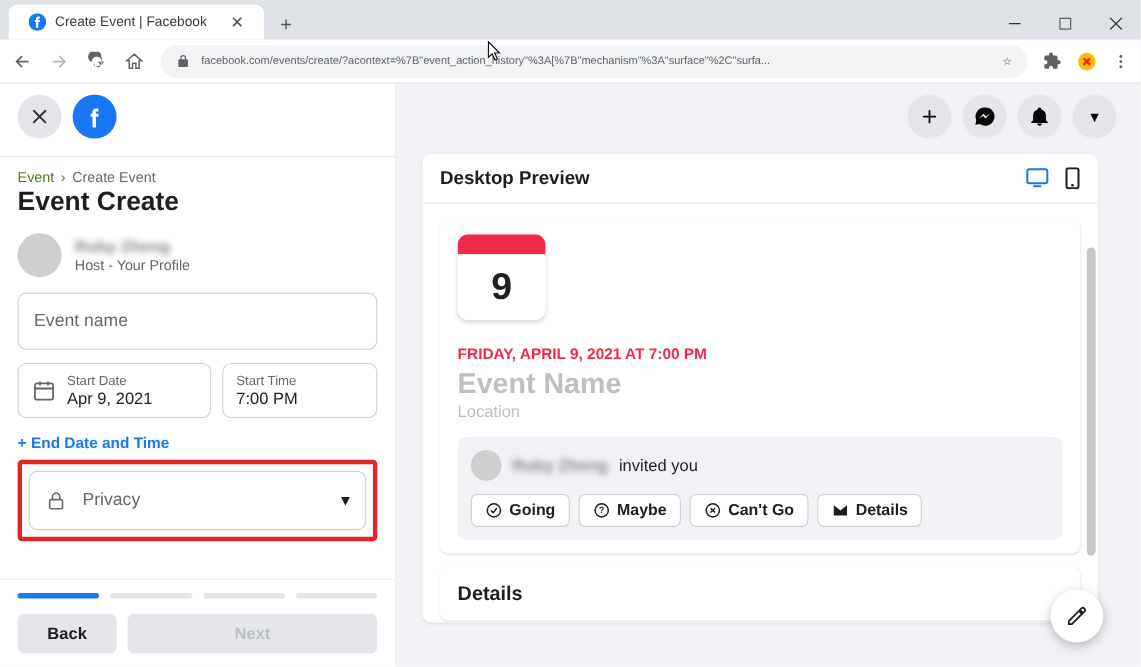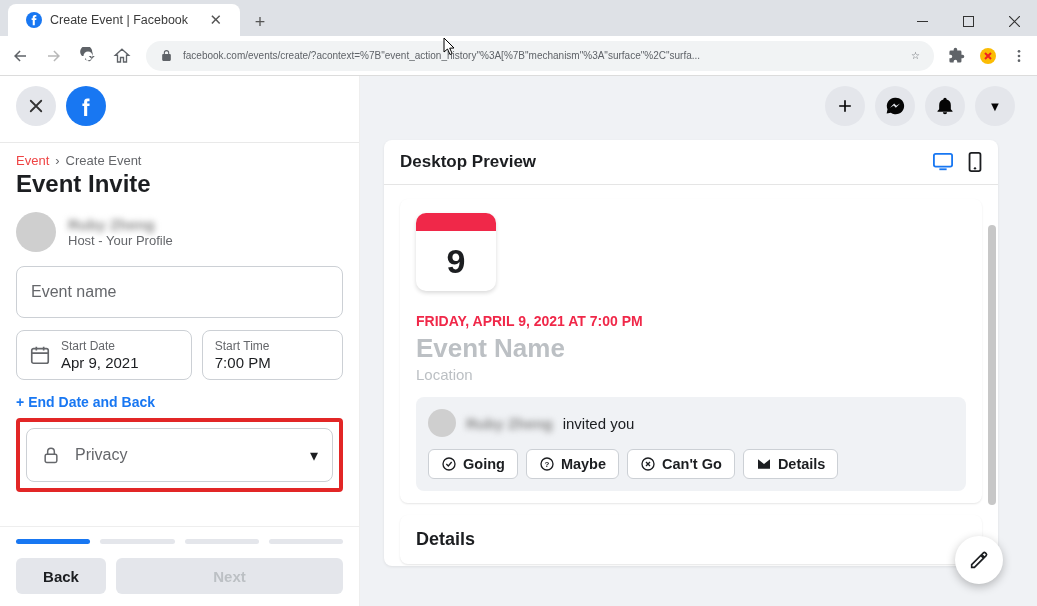--- a/index.html
+++ b/index.html
@@ -27,21 +27,21 @@
   
   .content { display: flex; height: 530px; }
   .sidebar { width: 360px; background: #fff; display: flex; flex-direction: column; height: 100%; border-right: 1px solid #eee; }
   .sb-header { display: flex; align-items: center; padding: 10px 16px; gap: 10px; }
   .btn-circle { width: 40px; height: 40px; border-radius: 50%; display: flex; align-items: center; justify-content: center; }
   .btn-close-sb { background: #e4e6eb; color: #333; }
   .fb-logo { background: #1877f2; }
   .sb-body { padding: 0 16px; border-top: 1px solid #e9e9e9; margin-top: 6px; padding-top: 10px; flex: 1; overflow: hidden; }
 
   .breadcrumb { font-size: 13px; color: #65676b; display: flex; gap: 6px; align-items: center; }
-  .breadcrumb a { color: #ef4444; text-decoration: none; }
+  .breadcrumb a { color: #4d7c0f; text-decoration: none; }
   .page-title { font-size: 24px; font-weight: 700; color: #1c1e21; margin-top: 2px; }
 
   .host-row { display: flex; align-items: center; gap: 12px; margin-top: 14px; }
   .avatar { width: 40px; height: 40px; border-radius: 50%; background: #cfcfcf; }
   .host-name { font-size: 15px; font-weight: 600; color: #888; filter: blur(3px); }
   .host-sub { font-size: 13px; color: #65676b; }
 
   .input-box { border: 1px solid #ccd0d5; border-radius: 8px; margin-top: 14px; padding: 16px 14px; font-size: 16px; color: #65676b; }
 
   .dt-row { display: flex; gap: 10px; margin-top: 12px; }
@@ -195,21 +195,21 @@
             <path fill="#fff" d="M15.5 12.1h-2.3V22h-3.1v-9.9H8.4V9.5h1.7V7.9c0-1.9 1-3.3 3.3-3.3h2.1v2.7h-1.4c-.8 0-.9.4-.9.9v1.3h2.4l-.1 2.6z"></path>
           </svg>
       </div>
     </div>
     <div class="sb-body">
       <div class="breadcrumb">
         <a href="#">Event</a>
         <span>›</span>
         <span>Create Event</span>
       </div>
-      <h1 class="page-title">Event Invite</h1>
+      <h1 class="page-title">Event Create</h1>
 
       <div class="host-row">
         <div class="avatar"></div>
         <div>
           <div class="host-name">Ruby Zheng</div>
           <div class="host-sub">Host - Your Profile</div>
         </div>
       </div>
 
       <div class="input-box">Event name</div>
@@ -228,21 +228,21 @@
         <div class="dt-box">
           <div>
             <div class="dt-label">Start Time</div>
             <div class="dt-val">7:00 PM</div>
           </div>
         </div>
       </div>
 
       <div class="end-dt-link">
         <span>+</span>
-        <span>End Date and Back</span>
+        <span>End Date and Time</span>
       </div>
 
       <div class="privacy-wrap">
         <div class="privacy-box">
           <svg width="20" height="20" viewBox="0 0 24 24">
               <rect x="5" y="11" width="14" height="10" rx="2" fill="none" stroke="#65676b" stroke-width="1.8"></rect>
               <path d="M8 11V8a4 4 0 018 0v3" fill="none" stroke="#65676b" stroke-width="1.8"></path>
             </svg>
           <span>Privacy</span>
           <span class="dropdown-caret">▾</span>

